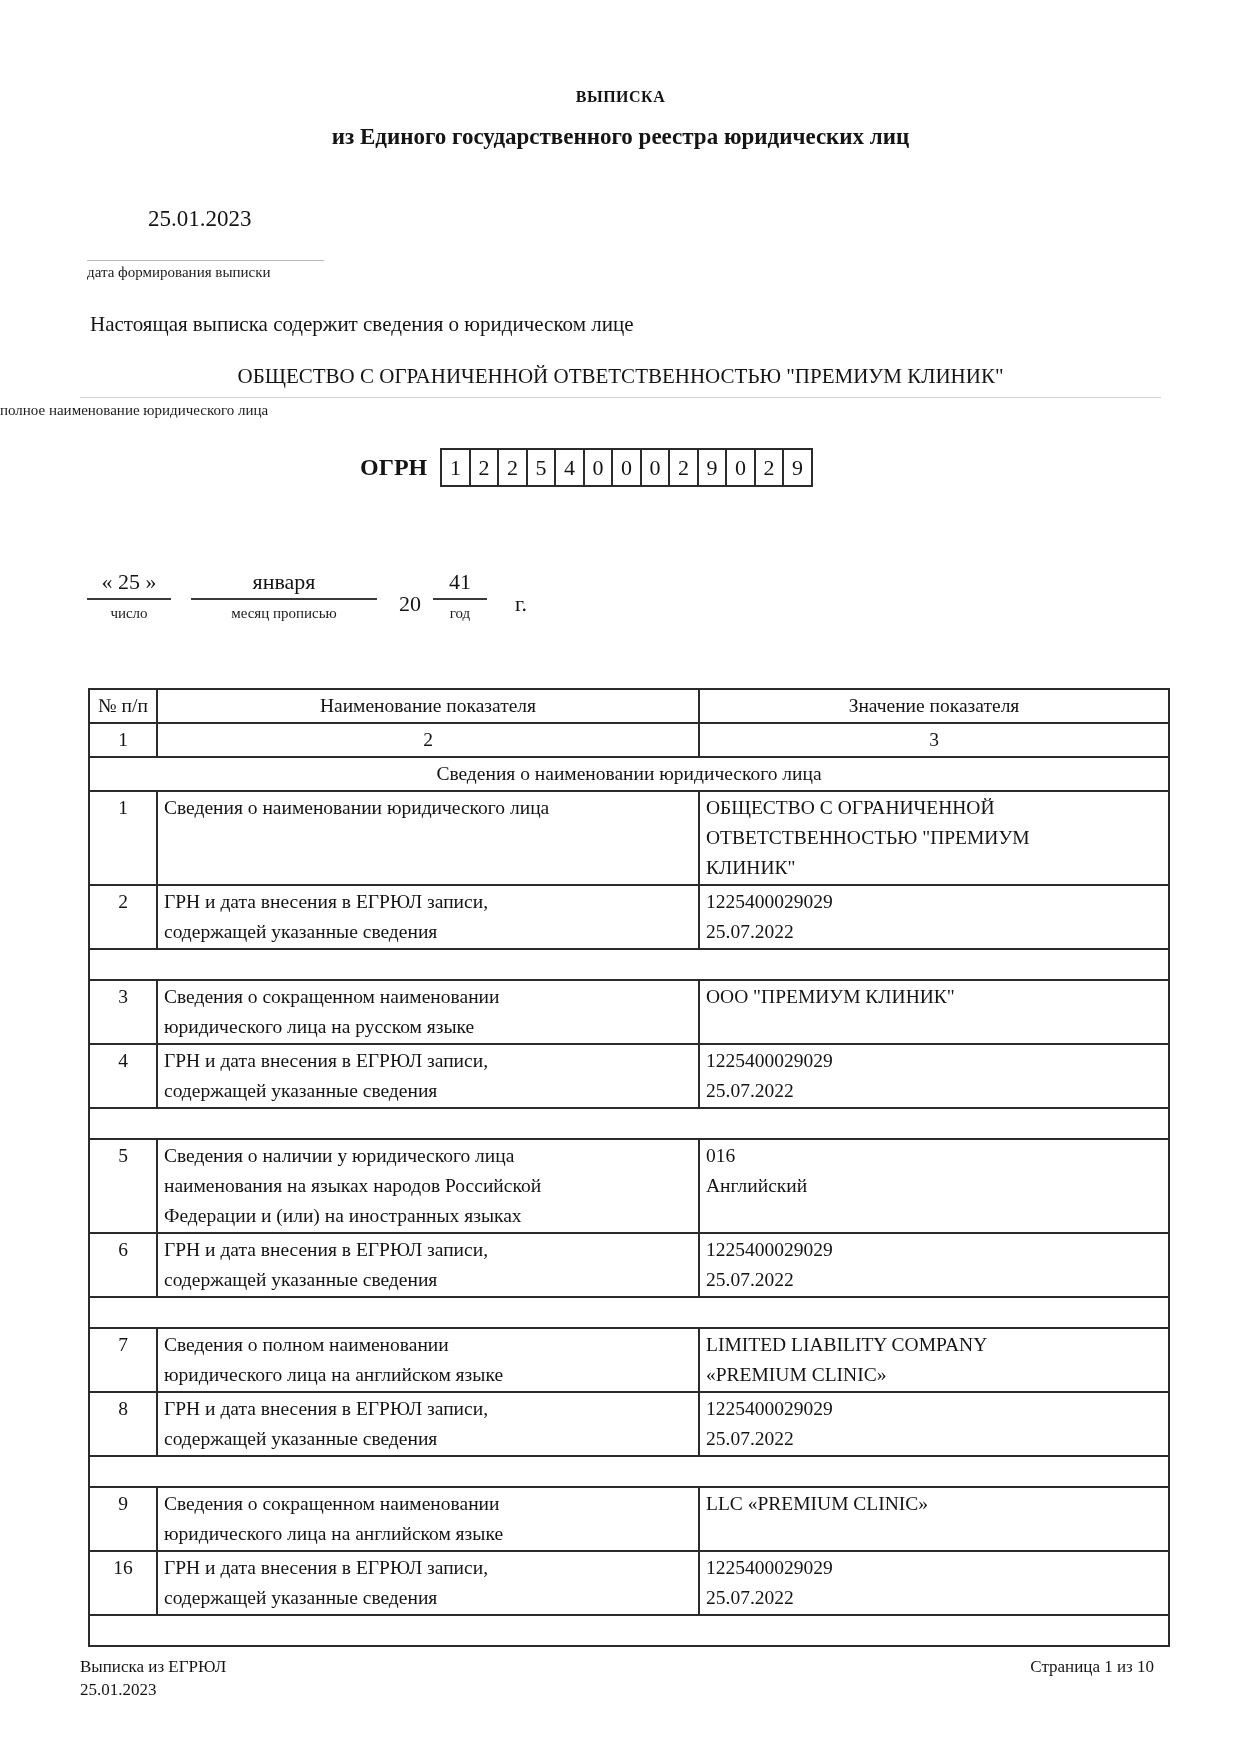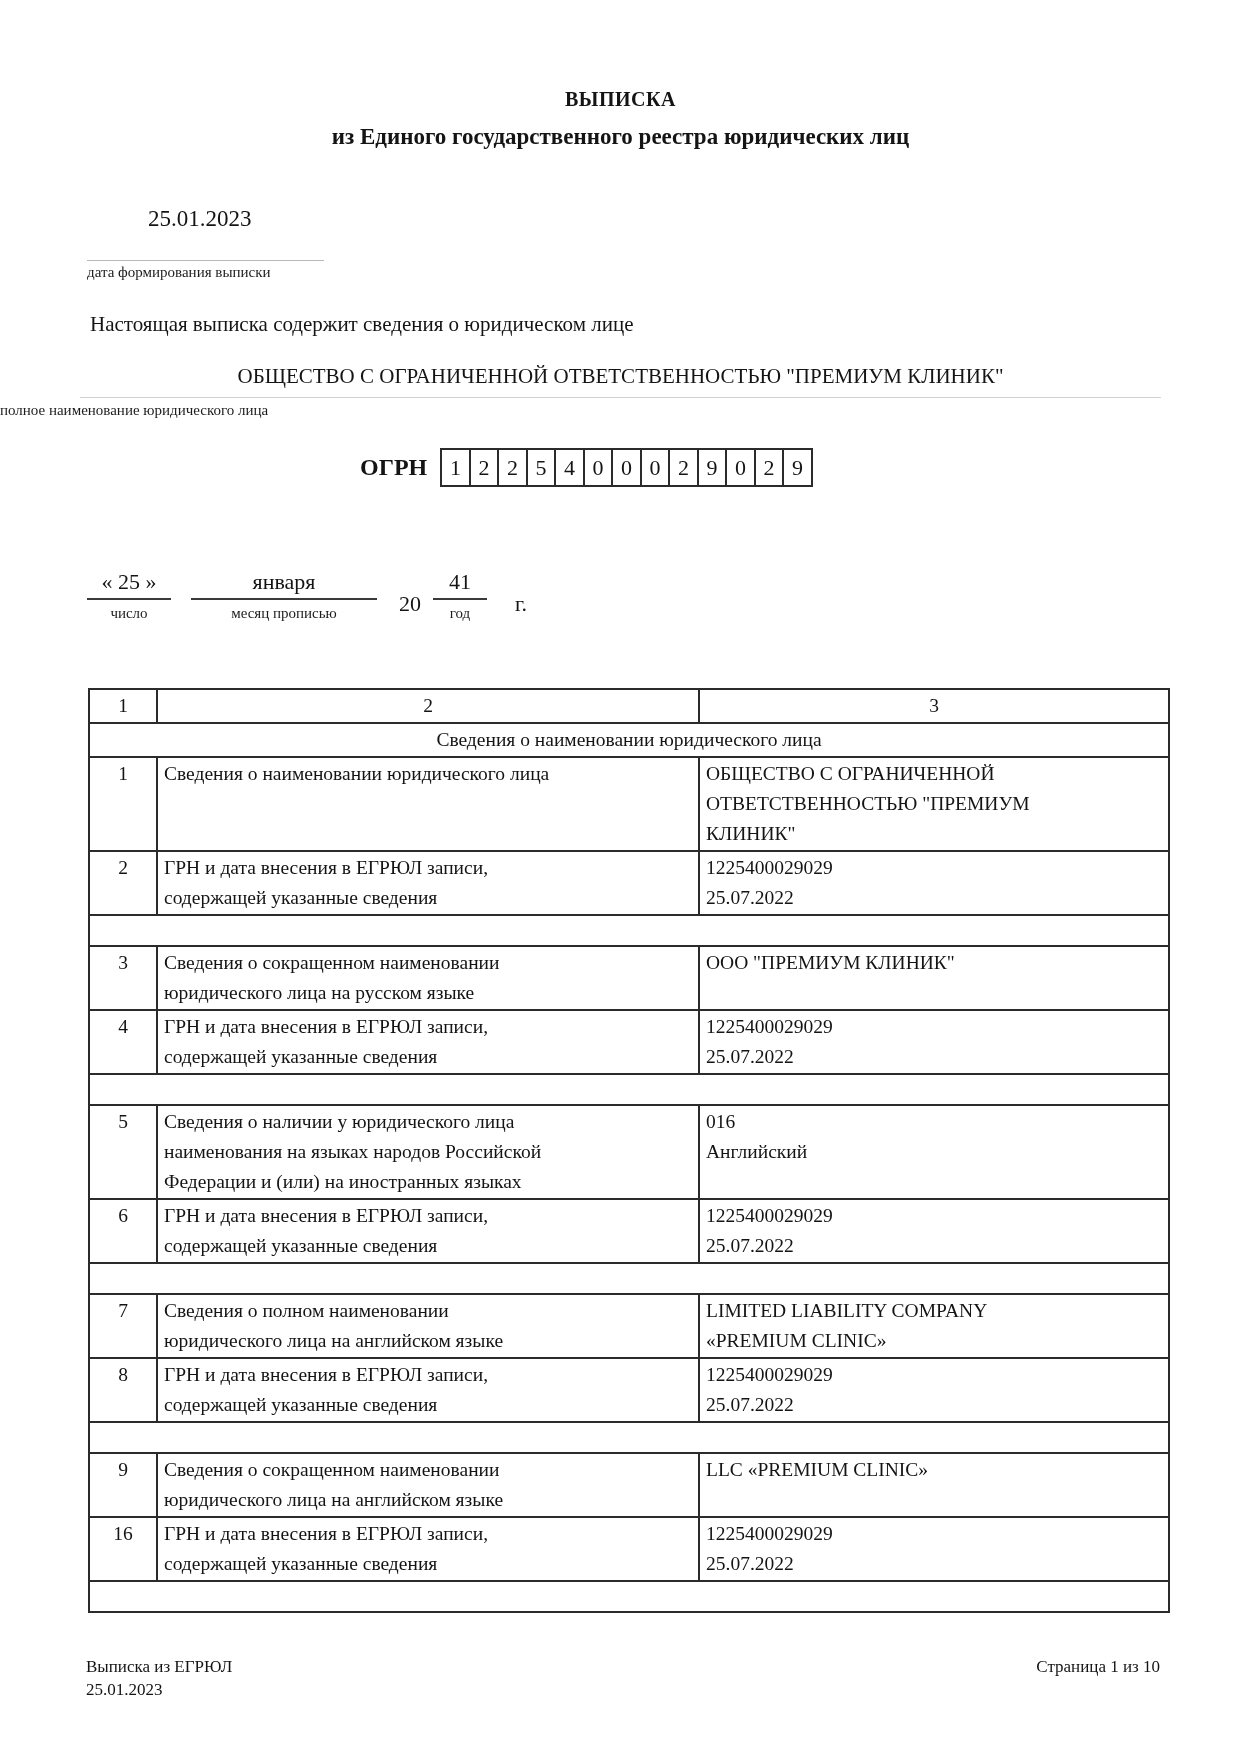--- a/index.html
+++ b/index.html
@@ -8,21 +8,21 @@
     width:1241px; height:1754px;
     margin:0 auto;
     background:#ffffff;
     font-family:"Liberation Serif","DejaVu Serif",serif;
     color:#141414;
     overflow:hidden;
   }
   
   .doc-title {
     position:absolute; top:88px; left:0; width:100%;
-    text-align:center; font-weight:bold; font-size:20px; letter-spacing:0.5px;
+    text-align:center; font-weight:bold; font-size:16px; letter-spacing:0.5px;
   }
   .doc-subtitle {
     position:absolute; top:124px; left:0; width:100%;
     text-align:center; font-weight:bold; font-size:23px;
   }
   .formation-date {
     position:absolute; top:206px; left:148px;
     font-size:23px;
   }
   .formation-field {
@@ -104,21 +104,21 @@
   th.h-cell { text-align:center; padding:3px 2px; }
   td.colnum { text-align:center; }
   td.section-cell {
     text-align:center; font-weight:bold; padding:2px 4px;
   }
   td.c-num { text-align:center; }
   td.c-name, td.c-value { white-space:pre-line; }
   td.c-spacer { height:27px; }
   
   .footer {
-    position:absolute; top:1656px; left:86px; width:1074px;
+    position:absolute; top:1656px; left:80px; width:1074px;
     display:flex; font-size:17px; line-height:1.35;
   }
   .footer .f-left  { flex:1; text-align:left; }
   .footer .f-center{ flex:1; text-align:center; }
   .footer .f-right { flex:1; text-align:right; }
 </style>
 </head>
 <body>
 
 <div class="page">
@@ -181,20 +181,25 @@
   </div>
 
   <table class="indicators">
     <colgroup>
       <col style="width:68px">
       <col style="width:542px">
       <col style="width:470px">
     </colgroup>
     <thead>
       <tr>
+        <th class="h-cell">№ п/п</th>
+        <th class="h-cell">Наименование показателя</th>
+        <th class="h-cell">Значение показателя</th>
+      </tr>
+      <tr>
         <td class="colnum">1</td>
         <td class="colnum">2</td>
         <td class="colnum">3</td>
       </tr>
       <tr>
         <td class="section-cell" colspan="3">Сведения о наименовании юридического лица</td>
       </tr>
     </thead>
     <tbody>
   <tr>

